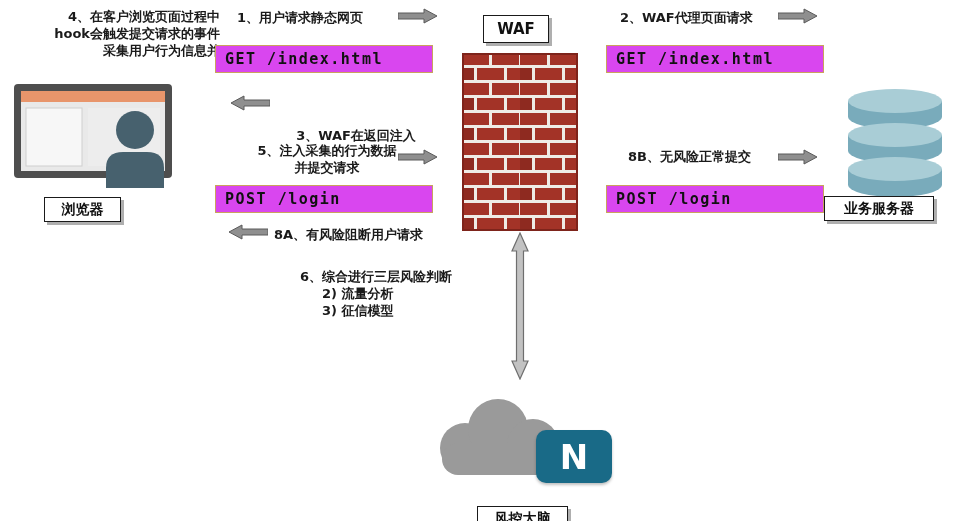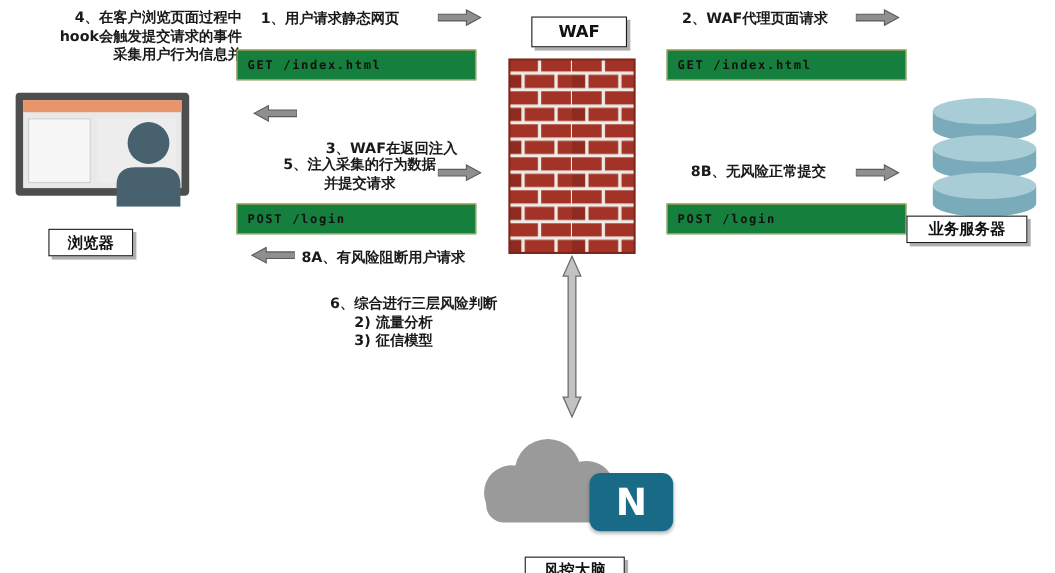--- a/index.html
+++ b/index.html
@@ -1,24 +1,24 @@
 <!DOCTYPE html>
 <html><head>
 <meta charset="utf-8">
 <style>
   html,body{margin:0;padding:0;background:#fff;}
   .canvas{position:relative;width:959px;height:521px;background:#ffffff;
           font-family:"DejaVu Sans","Liberation Sans",sans-serif;overflow:hidden;}
   .note{position:absolute;font-size:13px;font-weight:700;color:#1a1a1a;
         text-align:center;line-height:17px;white-space:nowrap;}
   .note-left{text-align:left;}
-  .codebox{position:absolute;background:#15803d;border:1px solid #C9A25D;
+  .codebox{position:absolute;background:#d946ef;border:1px solid #C9A25D;
            display:flex;align-items:center;padding-left:9px;
            font-family:"DejaVu Sans Mono","Liberation Mono",monospace;
-           font-weight:700;font-size:11px;letter-spacing:1.5px;color:#111;
+           font-weight:700;font-size:15px;letter-spacing:1.5px;color:#111;
            box-sizing:border-box;}
   .labelbox{position:absolute;background:#fff;border:1.5px solid #1a1a1a;
             box-shadow:3px 3px 0 rgba(110,110,110,0.55);font-weight:700;
             font-size:14px;color:#111;display:flex;align-items:center;
             justify-content:center;box-sizing:border-box;white-space:nowrap;}
   .arrow{position:absolute;line-height:0;}
   .icon{position:absolute;line-height:0;}
   .nlogo{position:absolute;background:#196A87;border-radius:10px;color:#fff;
          font-weight:700;font-size:34px;display:flex;align-items:center;
          justify-content:center;box-shadow:0 2px 3px rgba(0,0,0,0.25);}
@@ -41,21 +41,21 @@
       <rect x="7" y="7" width="144" height="80" fill="#e9e9e9"></rect>
       <rect x="7" y="7" width="144" height="11" fill="#E8956B"></rect>
       <rect x="12" y="24" width="56" height="58" fill="#f7f7f7" stroke="#cfcfcf"></rect>
       <rect x="74" y="24" width="72" height="58" fill="#ededed"></rect>
       <g fill="#47616e">
         <circle cx="121" cy="46" r="19"></circle>
         <path d="M92,104 v-20 q0,-16 17,-16 h24 q17,0 17,16 v20 z"></path>
       </g>
     </svg>
   </div>
-  <div class="labelbox" style="left:44px;top:197px;width:77px;height:25px;margin-top:11px;">
+  <div class="labelbox" style="left:44px;top:197px;width:77px;height:25px;">
     <span>浏览器</span>
   </div>
 
   <div class="note" style="left:237px;top:9px;">
     <span>1、用户请求静态网页</span>
   </div>
   <div class="arrow" style="left:398px;top:8px;">
     <svg width="40" height="16" viewBox="0 0 40 16">
       <polygon points="0,5 26,5 26,1 39,8 26,15 26,11 0,11" fill="#8f8f8f" stroke="#5a5a5a" stroke-width="1"></polygon>
     </svg>
@@ -90,21 +90,21 @@
 
   <div class="arrow" style="left:228px;top:224px;">
     <svg width="40" height="16" viewBox="0 0 40 16">
       <polygon points="40,5 14,5 14,1 1,8 14,15 14,11 40,11" fill="#8f8f8f" stroke="#5a5a5a" stroke-width="1"></polygon>
     </svg>
   </div>
   <div class="note" style="left:274px;top:226px;">
     <span>8A、有风险阻断用户请求</span>
   </div>
 
-  <div class="labelbox" style="left:483px;top:15px;width:87px;height:28px;font-size:15px;align-items:center;">
+  <div class="labelbox" style="left:483px;top:15px;width:66px;height:28px;font-size:15px;align-items:center;">
     <span>WAF</span>
   </div>
 
   <div class="icon" style="left:462px;top:53px;">
     <svg width="116" height="178" viewBox="0 0 116 178">
       <defs>
         <pattern id="bricks" width="58" height="30" patternUnits="userSpaceOnUse">
           <rect width="58" height="30" fill="#EFECE6"></rect>
           <rect x="0" y="0" width="27" height="12" fill="#A33327"></rect>
           <rect x="30" y="0" width="27" height="12" fill="#A33327"></rect>

